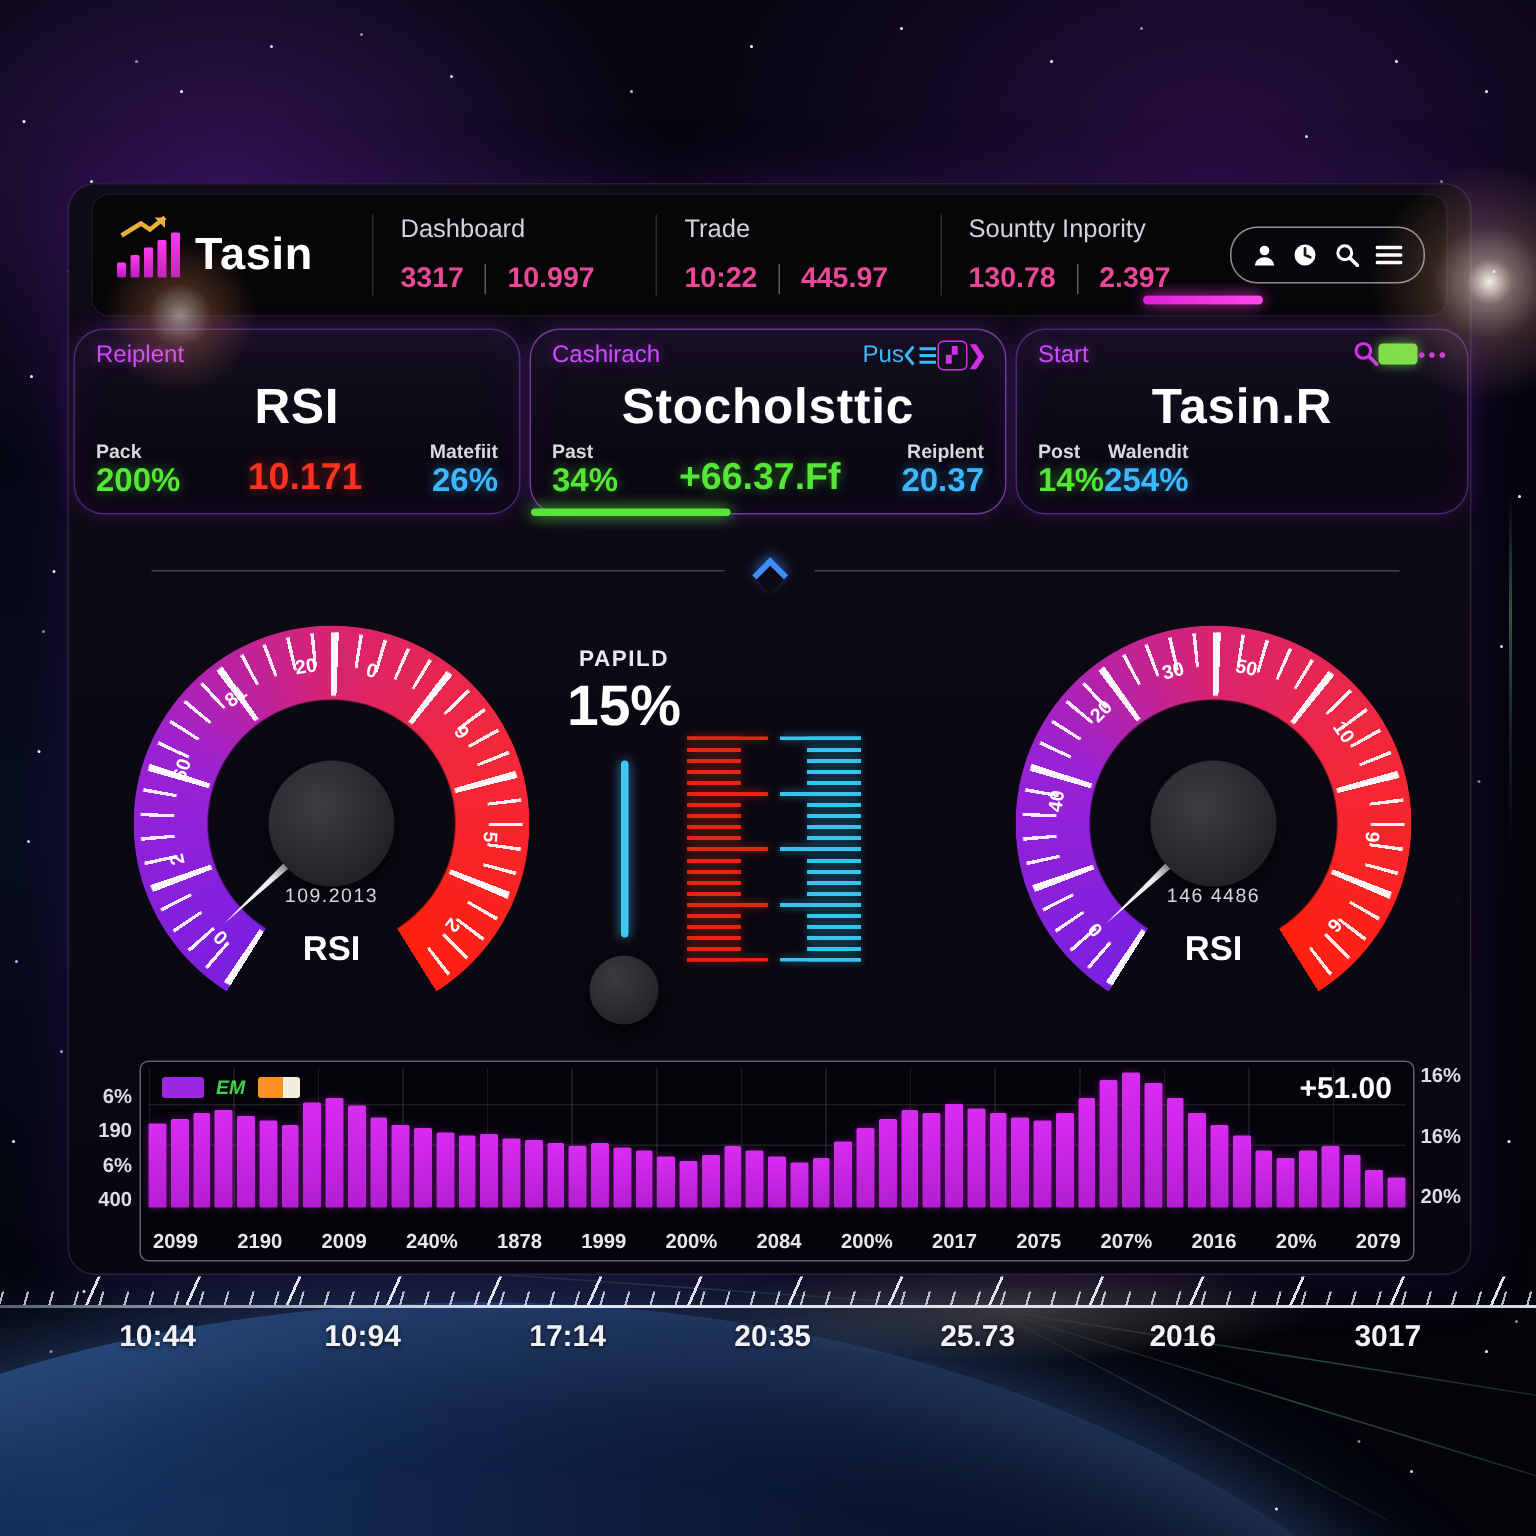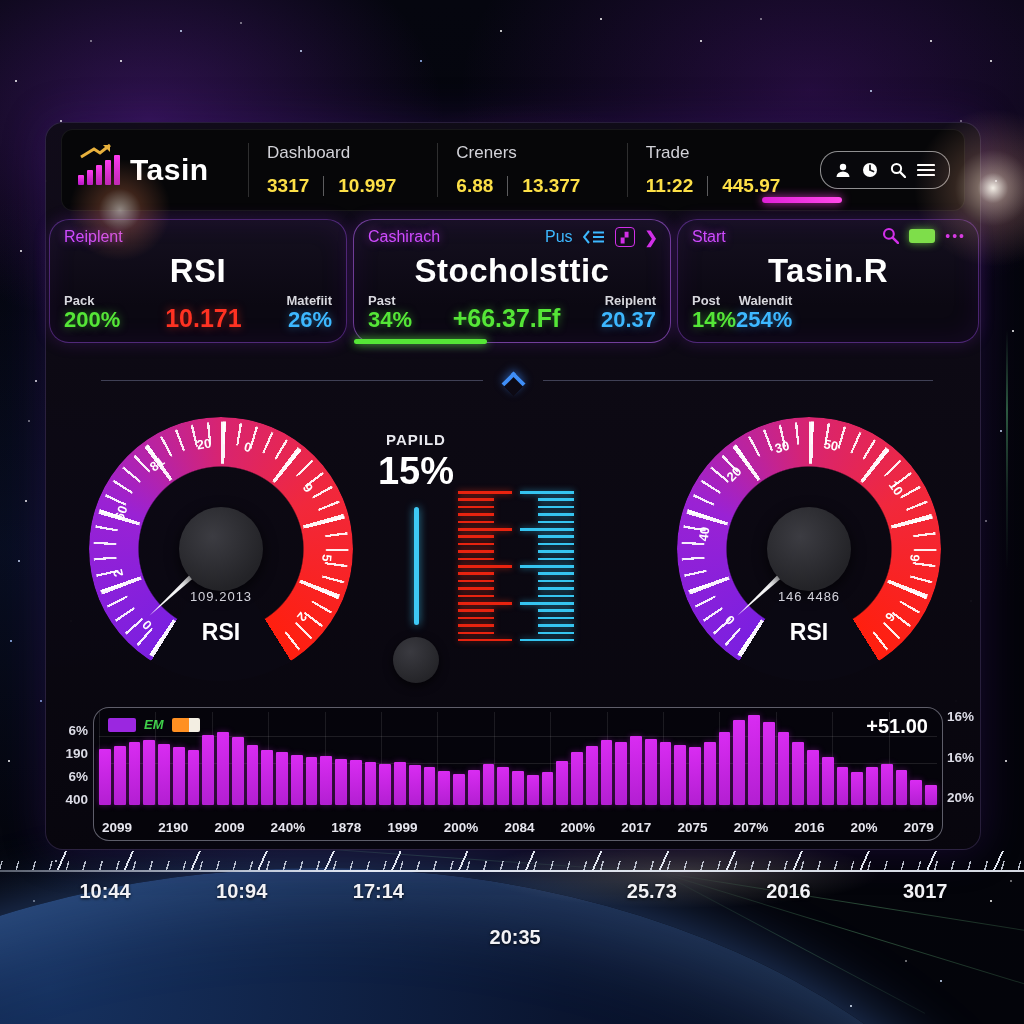--- a/index.html
+++ b/index.html
@@ -61,21 +61,21 @@
   .logo-bars{display:flex;align-items:flex-end;gap:3px;height:30px;position:relative;}
   .logo-bars i{display:block;width:6px;background:linear-gradient(180deg,#ff3df0,#b314c9);border-radius:1px;}
   .logo-bars i:nth-child(1){height:10px}.logo-bars i:nth-child(2){height:15px}
   .logo-bars i:nth-child(3){height:20px}.logo-bars i:nth-child(4){height:25px}.logo-bars i:nth-child(5){height:30px}
   .logo-arrow{position:absolute;left:2px;top:-12px;width:34px;height:16px;}
   .logo-text{font-size:30px;font-weight:bold;letter-spacing:.5px;}
   .nav-item{flex:1;padding:0 8px 0 18px;border-left:1px solid rgba(255,255,255,.16);height:54px;
     display:flex;flex-direction:column;justify-content:space-between;cursor:pointer;}
   .nav-item:first-of-type{border-left:none;}
   .nav-label{font-size:17px;color:#d2d2d8;}
-  .nav-vals{display:flex;align-items:center;font-size:19px;font-weight:bold;color:#fde047;}
+  .nav-vals{display:flex;align-items:center;font-size:19px;font-weight:bold;color:#ec4899;}
   .nav-vals .sep{width:1px;height:20px;background:rgba(255,255,255,.35);margin:0 14px;}
   .nav-underline{position:absolute;left:716px;top:74px;width:80px;height:6px;border-radius:3px;
     background:linear-gradient(90deg,#e020d8,#ff49e9);box-shadow:0 0 10px rgba(255,60,230,.8);}
   .icon-pill{margin:0 14px 0 4px;min-width:108px;height:36px;border-radius:18px;border:1.5px solid rgba(255,255,255,.55);
     background:rgba(10,10,14,.7);display:flex;align-items:center;justify-content:space-evenly;padding:0 10px;gap:8px;}
   .icon-pill svg{display:block;cursor:pointer;}
 
   
   .card{position:absolute;top:96px;height:122px;border-radius:20px;
     background:linear-gradient(180deg,#151020 0%,#0b0812 70%);
@@ -89,21 +89,21 @@
   .card-stats{position:absolute;left:14px;right:14px;bottom:10px;display:flex;align-items:flex-end;}
   .stat{display:flex;flex-direction:column;line-height:1.1;}
   .stat .lbl{font-size:13px;font-weight:bold;color:#d8d8de;}
   .stat .val{font-size:22px;font-weight:bold;}
   .stat.mid{flex:1;text-align:center;}
   .stat.mid .val{font-size:25px;}
   .stat.right{text-align:right;}
   .v-green{color:#55e637;text-shadow:0 0 8px rgba(80,230,60,.5);}
   .v-red{color:#ff3222;text-shadow:0 0 8px rgba(255,50,30,.5);}
   .v-blue{color:#3db8ff;text-shadow:0 0 8px rgba(60,180,255,.5);}
-  .card-icons{position:absolute;right:12px;top:7px;display:flex;align-items:center;gap:10px;}
+  .card-icons{position:absolute;right:12px;top:7px;display:flex;align-items:center;gap:0;}
   .pus-label{color:#3db8ff;font-size:16px;cursor:pointer;}
   .chev-magenta{color:#d12fe8;font-size:16px;font-weight:bold;cursor:pointer;}
   .sq-icon{width:18px;height:18px;border:1.5px solid #d12fe8;border-radius:4px;color:#d12fe8;
     font-size:10px;display:flex;align-items:center;justify-content:center;cursor:pointer;}
   .green-toggle{width:26px;height:14px;border-radius:3px;background:#7ede4a;box-shadow:0 0 8px rgba(120,230,70,.7);cursor:pointer;}
   .dots{color:#d12fe8;font-size:14px;letter-spacing:2px;cursor:pointer;}
   .progress{position:absolute;left:0;bottom:-2px;height:5px;width:42%;border-radius:3px;
     background:#55e637;box-shadow:0 0 10px rgba(90,240,60,.9);}
 
   
@@ -158,21 +158,21 @@
       repeating-linear-gradient(to bottom, #e8230f 0 2.6px, transparent 2.6px 7.4px) left top/36px 100% no-repeat,
       repeating-linear-gradient(to bottom, #e8230f 0 2.6px, transparent 2.6px 37px) left top/54px 100% no-repeat;
     filter:drop-shadow(0 0 3px rgba(255,50,20,.55));}
   .ruler-blue{left:472px;
     background:
       repeating-linear-gradient(to bottom, #35c4f0 0 2.6px, transparent 2.6px 7.4px) right top/36px 100% no-repeat,
       repeating-linear-gradient(to bottom, #35c4f0 0 2.6px, transparent 2.6px 37px) right top/54px 100% no-repeat;
     filter:drop-shadow(0 0 3px rgba(50,200,250,.55));}
 
   
-  .chart-frame{position:absolute;left:47px;top:584px;width:848px;height:132px;border-radius:16px;
+  .chart-frame{position:absolute;left:47px;top:584px;width:848px;height:132px;border-radius:6px;
     border:1.5px solid rgba(205,205,225,.45);background:rgba(4,3,8,.6);}
   .plot{position:absolute;left:5px;right:5px;top:4px;bottom:35px;
     background:repeating-linear-gradient(to right, rgba(255,255,255,.09) 0 1px, transparent 1px 56.4px);}
   .hgrid{position:absolute;left:5px;right:5px;height:1px;background:rgba(255,255,255,.10);}
   .hg1{bottom:103px;} .hg2{bottom:76px;}
   .bars{position:absolute;left:0;right:0;bottom:0;height:100px;display:flex;align-items:flex-end;gap:3px;}
   .bar{flex:1;background:linear-gradient(180deg,#d92cf2,#b31fd2);border-radius:1px;
     box-shadow:0 0 6px rgba(210,40,235,.35);}
   .x-labels{position:absolute;left:8px;right:8px;bottom:5px;display:flex;justify-content:space-between;
     font-size:13.5px;font-weight:bold;color:#e6e6ee;}
@@ -231,33 +231,33 @@
 
     <div class="nav-item">
       <span class="nav-label">Dashboard</span>
       <span class="nav-vals">
           <span>3317</span>
           <span class="sep"></span>
           <span>10.997</span>
         </span>
     </div>
     <div class="nav-item">
-      <span class="nav-label">Creners</span>
-      <span class="nav-vals">
-          <span>6.88</span>
-          <span class="sep"></span>
-          <span>13.377</span>
-        </span>
-    </div>
-    <div class="nav-item">
       <span class="nav-label">Trade</span>
       <span class="nav-vals">
-          <span>11:22</span>
+          <span>10:22</span>
           <span class="sep"></span>
           <span>445.97</span>
+        </span>
+    </div>
+    <div class="nav-item">
+      <span class="nav-label">Sountty Inpority</span>
+      <span class="nav-vals">
+          <span>130.78</span>
+          <span class="sep"></span>
+          <span>2.397</span>
         </span>
     </div>
 
     <div class="icon-pill">
       <svg width="16" height="16" viewBox="0 0 16 16">
           <circle cx="8" cy="5" r="3.2" fill="#fff"></circle>
           <path d="M1.5 15 a6.5 5.5 0 0 1 13 0 z" fill="#fff"></path>
         </svg>
       <svg width="16" height="16" viewBox="0 0 16 16">
           <circle cx="8" cy="8" r="7" fill="#fff"></circle>
@@ -503,17 +503,17 @@
 <div class="flare flare-nav"></div>
 <div class="flare flare-logo"></div>
 
 <div class="timeline">
   <div class="tl-major"></div>
   <div class="tl-minor"></div>
   <div class="tl-line"></div>
 <span class="tl-label" style="left: 105px;">10:44</span>
     <span class="tl-label" style="left: 241.7px;">10:94</span>
     <span class="tl-label" style="left: 378.4px;">17:14</span>
-    <span class="tl-label" style="left: 515.1px; margin-top: 46px;">20:35</span>
+    <span class="tl-label" style="left: 515.1px;">20:35</span>
     <span class="tl-label" style="left: 651.8px;">25.73</span>
     <span class="tl-label" style="left: 788.5px;">2016</span>
     <span class="tl-label" style="left: 925.2px;">3017</span>
   </div>
 
 </body></html>

